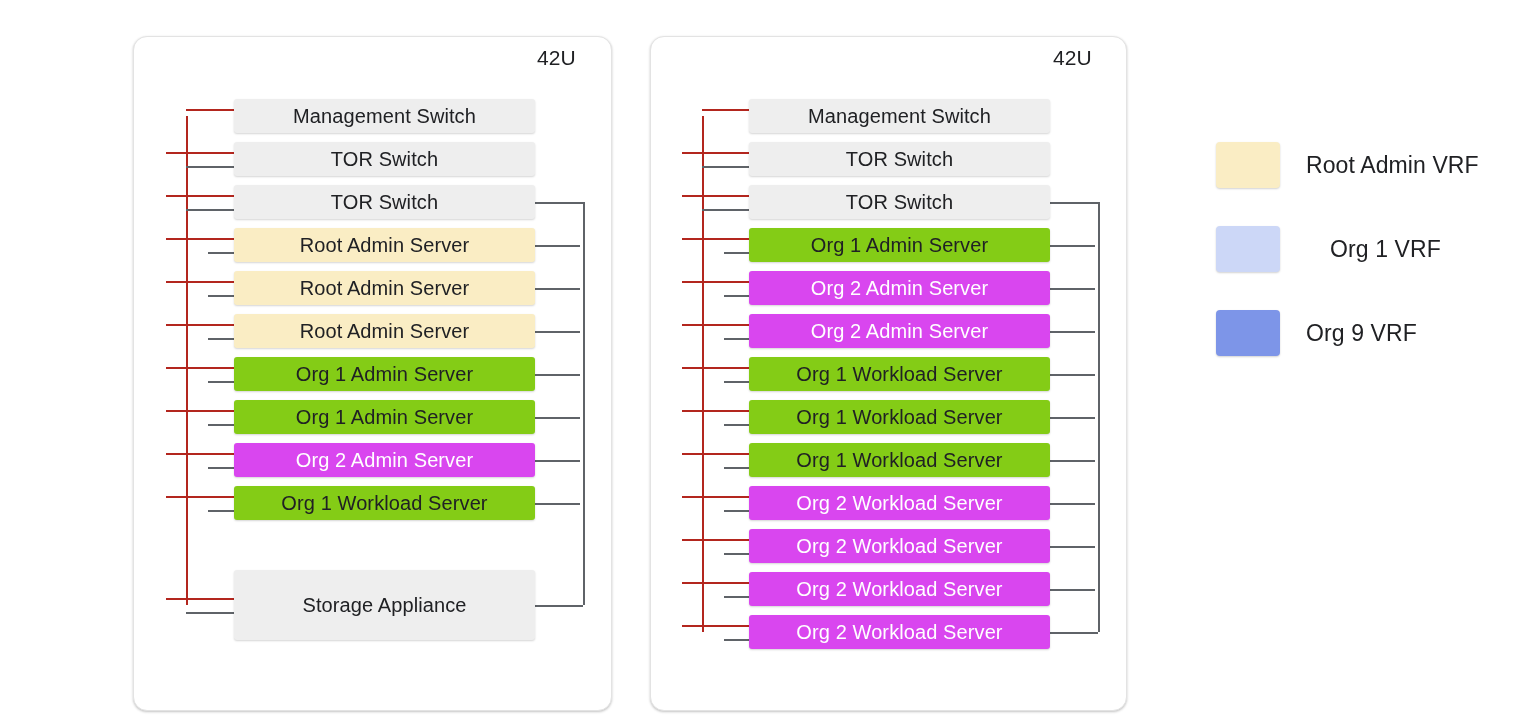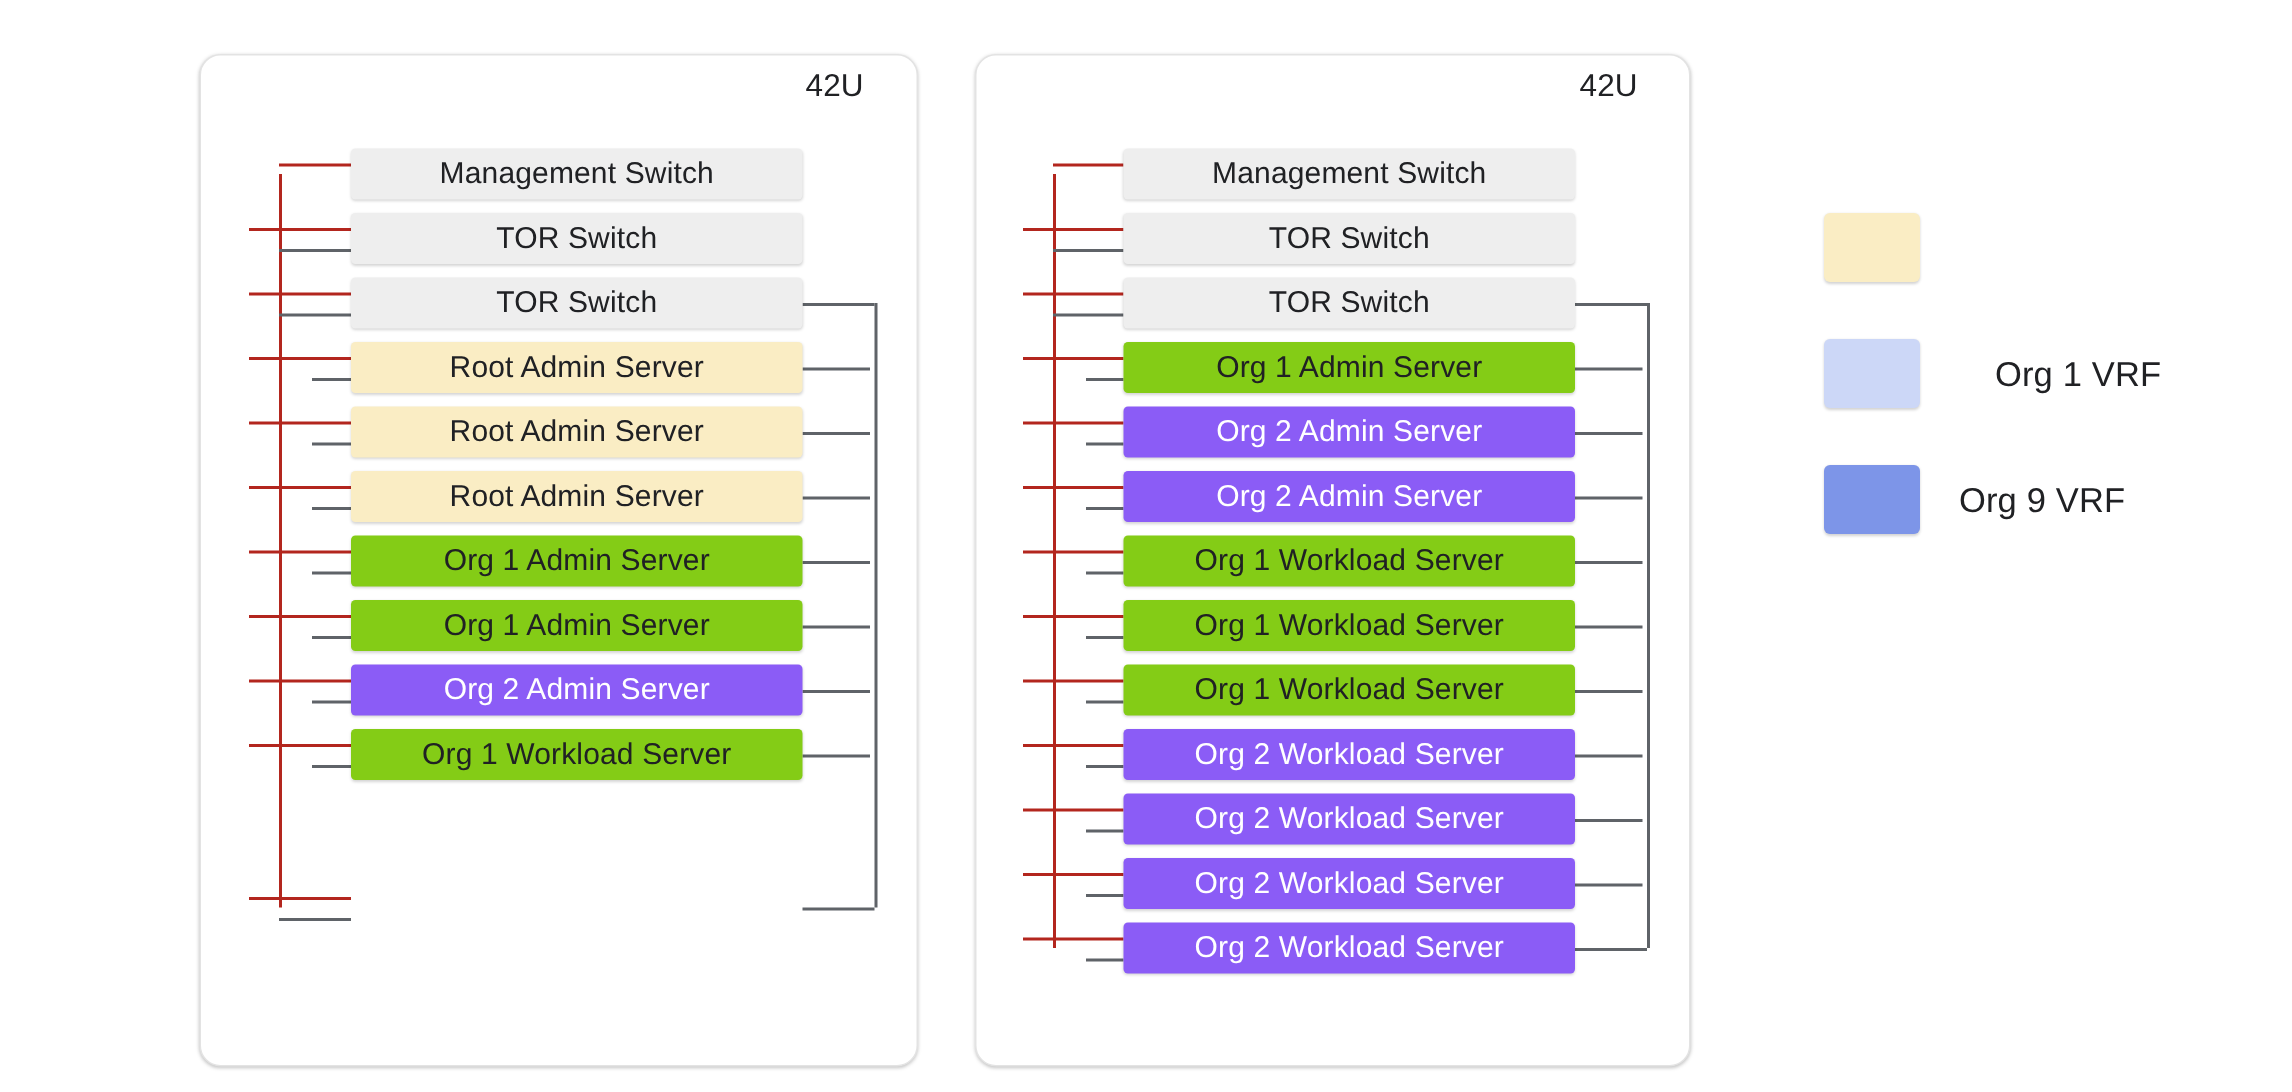--- a/index.html
+++ b/index.html
@@ -36,21 +36,21 @@
     justify-content:center;
     font-size:20px;
     letter-spacing:0.1px;
     white-space:nowrap;
     box-shadow:0 1px 2px rgba(0,0,0,0.17);
     z-index:4;
   }
   .unit.t-grey{background:#eeeeee;color:#202124;}
   .unit.t-root{background:#faedc4;color:#202124;}
   .unit.t-org1{background:#84cc16;color:#202124;}
-  .unit.t-org2{background:#8b5cf6;color:#ffffff;}
+  .unit.t-org2{background:#d946ef;color:#ffffff;}
 
   .wire{position:absolute;z-index:2;}
   .wire.h{height:0;border-top-width:2px;border-top-style:solid;}
   .wire.v{width:0;border-left-width:2px;border-left-style:solid;}
   .wire.pwr{border-color:#b3261e;}
   .wire.data{border-color:#5f6368;}
 
   .legend{position:absolute;}
   .legend-row{position:absolute;display:flex;align-items:center;}
   .swatch{
@@ -127,20 +127,23 @@
       <span>Org 2 Admin Server</span>
     </div>
     <div class="wire h pwr" style="left: 166px; top: 496px; width: 68px;"></div>
     <div class="wire h data" style="left: 208px; top: 510px; width: 26px;"></div>
     <div class="wire h data" style="left: 535px; top: 503px; width: 45px;"></div>
     <div class="unit t-org1" style="left: 234px; top: 486px; width: 301px; height: 34px;">
       <span>Org 1 Workload Server</span>
     </div>
     <div class="wire h pwr" style="left: 166px; top: 598px; width: 68px;"></div>
     <div class="wire h data" style="left: 186px; top: 612px; width: 48px;"></div>
+    <div class="unit t-grey" style="left: 234px; top: 570px; width: 301px; height: 70px;">
+      <span>Storage Appliance</span>
+    </div>
     <div class="rack" style="left: 650px; top: 36px; width: 475px; height: 673px;"></div>
     <div class="rack-label" style="left: 1053px; top: 46px;">42U</div>
     <div class="wire v pwr" style="left: 702px; top: 116px; height: 516px;"></div>
     <div class="wire v data" style="left: 1098px; top: 202px; height: 430px;"></div>
     <div class="wire h data" style="left: 1050px; top: 202px; width: 48px;"></div>
     <div class="wire h data" style="left: 1050px; top: 632px; width: 48px;"></div>
     <div class="wire h pwr" style="left: 702px; top: 109px; width: 47px;"></div>
     <div class="unit t-grey" style="left: 749px; top: 99px; width: 301px; height: 34px;">
       <span>Management Switch</span>
     </div>
@@ -210,20 +213,21 @@
     </div>
     <div class="wire h pwr" style="left: 682px; top: 625px; width: 67px;"></div>
     <div class="wire h data" style="left: 724px; top: 639px; width: 25px;"></div>
     <div class="wire h data" style="left: 1050px; top: 632px; width: 45px;"></div>
     <div class="unit t-org2" style="left: 749px; top: 615px; width: 301px; height: 34px;">
       <span>Org 2 Workload Server</span>
     </div>
     <div class="legend">
       <div class="legend-row" style="left: 1216px; top: 142px;">
         <div class="swatch" style="background: rgb(250, 237, 196);"></div>
+        <div class="legend-text">Root Admin VRF</div>
       </div>
       <div class="legend-row" style="left: 1216px; top: 226px; gap: 24px;">
         <div class="swatch" style="background: rgb(204, 215, 247);"></div>
         <div class="legend-text">Org 1 VRF</div>
       </div>
       <div class="legend-row" style="left: 1216px; top: 310px;">
         <div class="swatch" style="background: rgb(125, 149, 232);"></div>
         <div class="legend-text">Org 9 VRF</div>
       </div>
     </div>

